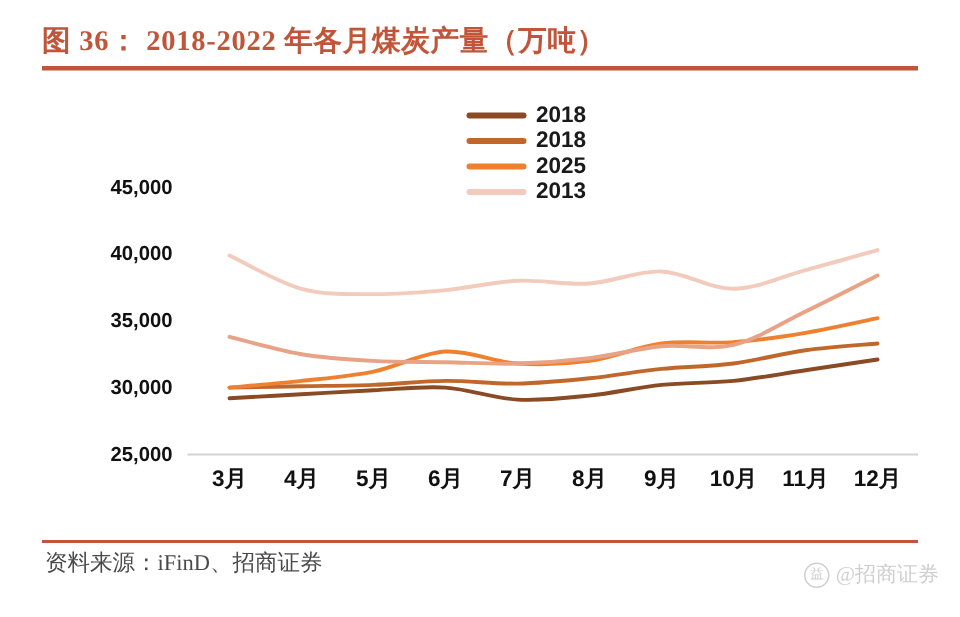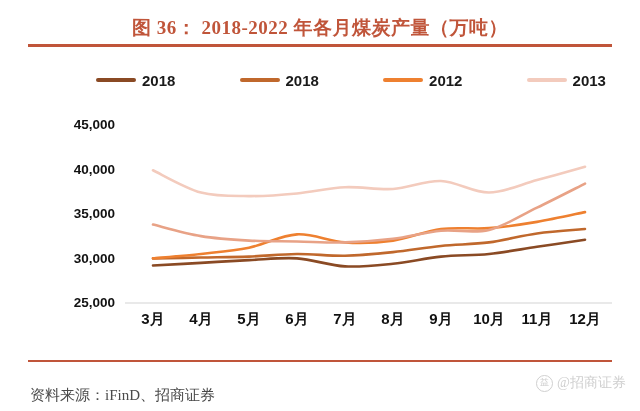--- a/index.html
+++ b/index.html
@@ -30,39 +30,39 @@
     width: 584px;
   }
   #fig-title {
     font-family: "Liberation Serif", "DejaVu Serif", serif;
     font-weight: bold;
     font-size: 19px;
     letter-spacing: 0.5px;
     color: #c0553a;
     white-space: nowrap;
     line-height: 24px;
-    text-align: center;
   }
   #title-rule {
     margin-top: 4px;
     height: 2.5px;
     background: #c0553a;
     width: 584px;
   }
 
   
   #legend {
     position: absolute;
     left: 96px;
     top: 68px;
     width: 510px;
     height: 24px;
     display: flex;
     align-items: center;
     justify-content: space-between;
+    flex-direction: column;
   }
   .legend-item {
     display: flex;
     align-items: center;
     gap: 6px;
   }
   .legend-swatch {
     display: block;
     width: 40px;
     height: 4px;
@@ -119,21 +119,20 @@
     background: #c0553a;
   }
   #source-note {
     position: absolute;
     left: 30px;
     top: 366px;
     font-family: "Liberation Serif", "DejaVu Serif", serif;
     font-size: 15px;
     color: #4a4a4a;
     white-space: nowrap;
-    margin-top: 20px;
   }
 
   
   #watermark {
     position: absolute;
     right: 14px;
     top: 374px;
     display: flex;
     align-items: center;
     gap: 4px;
@@ -171,21 +170,21 @@
     <div class="legend-item">
       <span class="legend-swatch" style="background: rgb(138, 74, 36);"></span>
       <span class="legend-label">2018</span>
     </div>
     <div class="legend-item">
       <span class="legend-swatch" style="background: rgb(192, 104, 44);"></span>
       <span class="legend-label">2018</span>
     </div>
     <div class="legend-item">
       <span class="legend-swatch" style="background: rgb(238, 128, 48);"></span>
-      <span class="legend-label">2012</span>
+      <span class="legend-label">2025</span>
     </div>
     <div class="legend-item">
       <span class="legend-swatch" style="background: rgb(243, 203, 189);"></span>
       <span class="legend-label">2013</span>
     </div>
   </div>
 
   <div id="plot-area">
     <svg id="plot-svg" width="640" height="240" viewBox="0 0 640 240">
       <g id="ytick-group">

